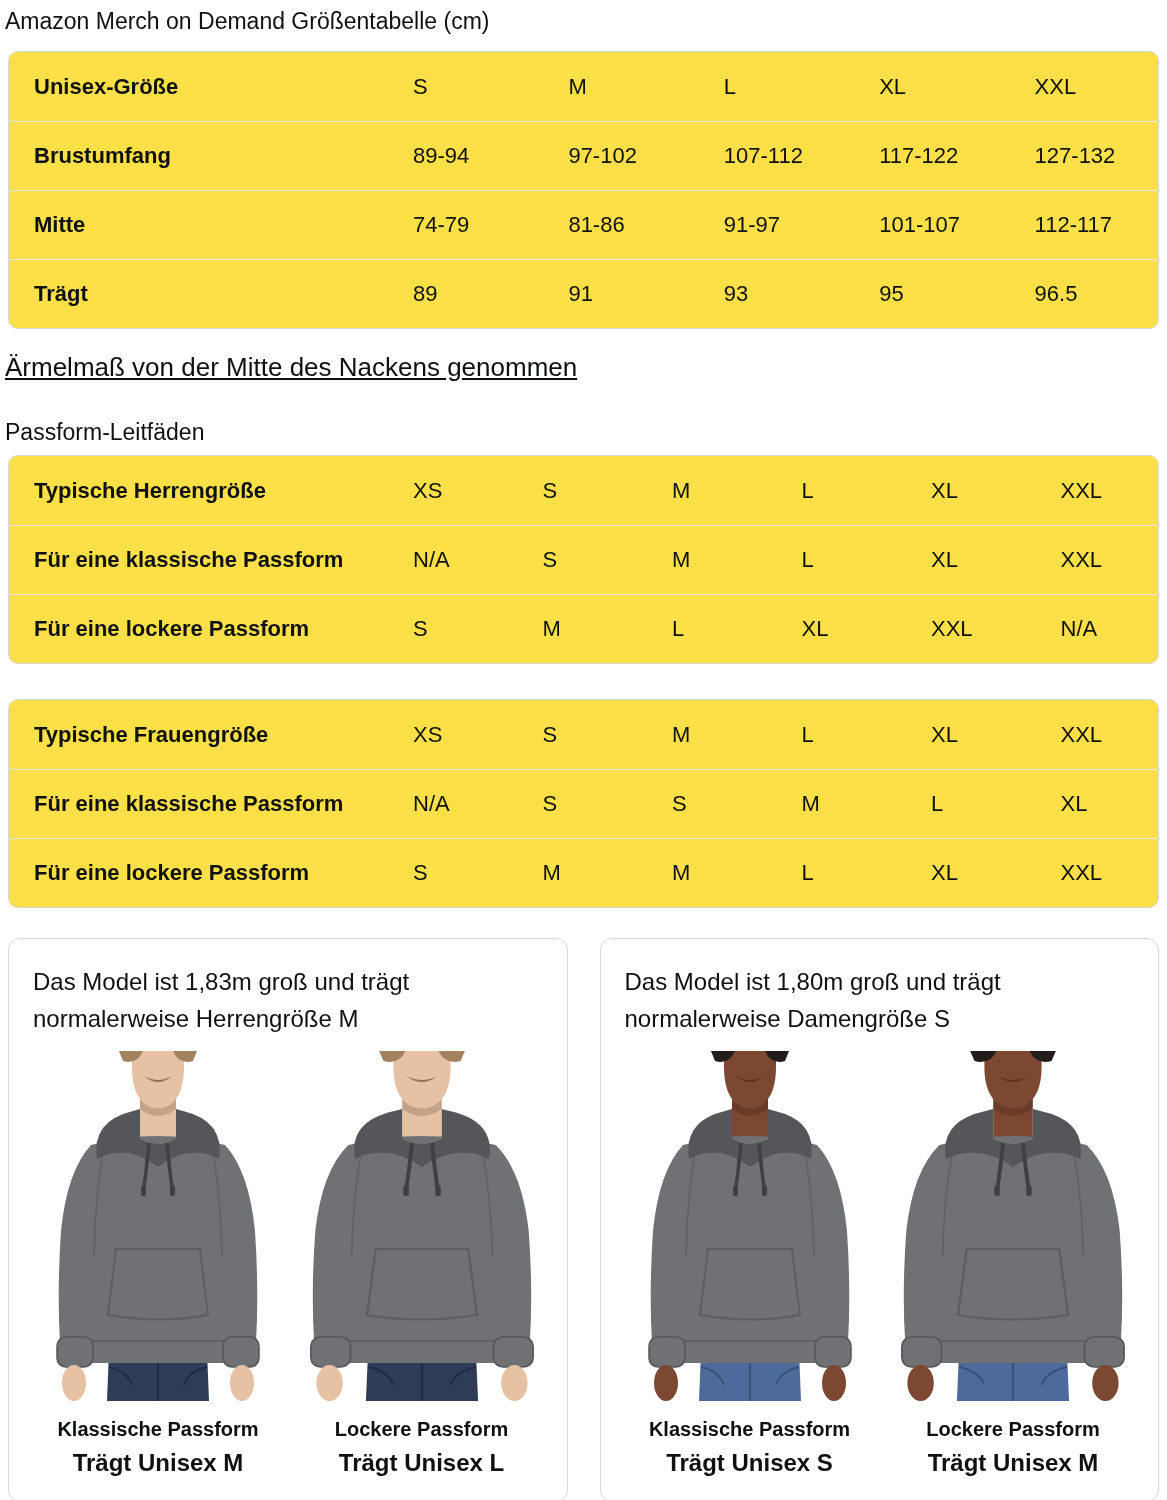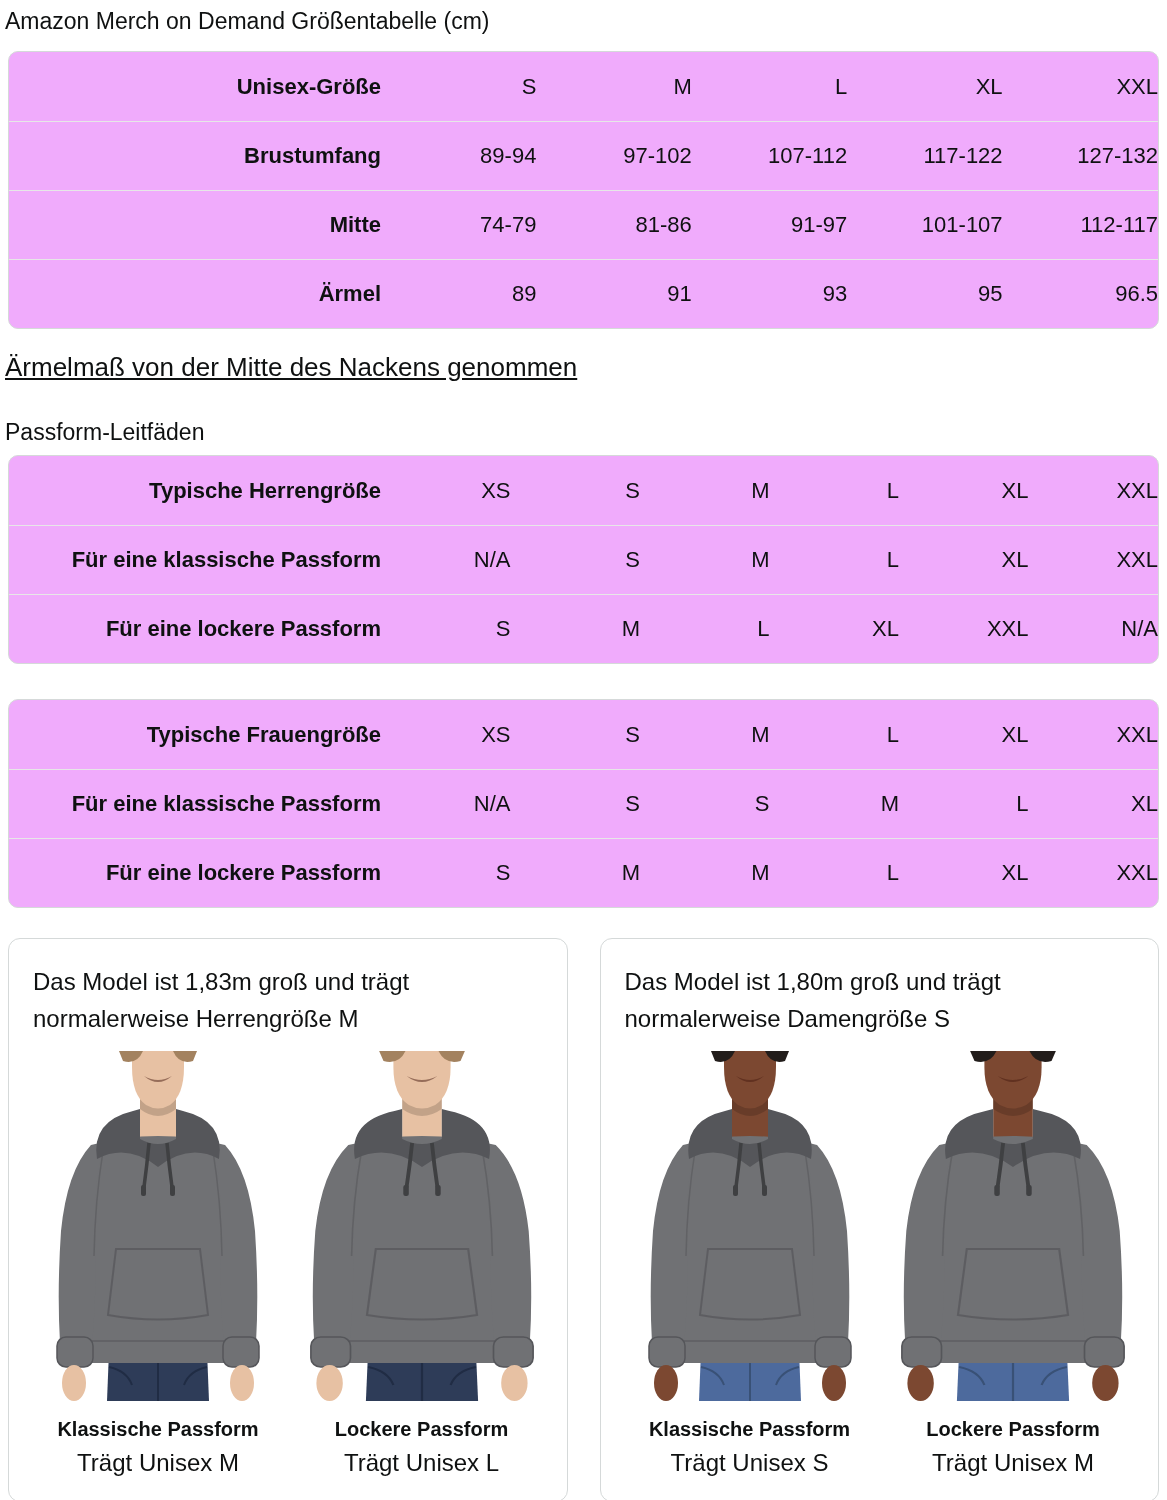--- a/index.html
+++ b/index.html
@@ -19,21 +19,21 @@
     width:1167px;height:1500px;overflow:hidden;
     font-family:"Liberation Sans","DejaVu Sans",sans-serif;
     color:var(--text);
   }
   .page-title{
     font-size:23px;font-weight:400;
     padding:8px 0 0 5px;margin-bottom:16px;
   }
   .panel{
     margin:0 8px;border:1px solid var(--border);border-radius:10px;
-    background:#f0abfc;overflow:hidden;text-align:right;
+    background:#fde047;overflow:hidden;
   }
   .trow{display:grid;height:69px;align-items:center;}
   .trow + .trow{border-top:1px solid var(--divider);}
   .cols-5{grid-template-columns:372px repeat(5,1fr);}
   .cols-6{grid-template-columns:372px repeat(6,1fr);}
   .cell-label{padding-left:25px;font-size:22px;font-weight:700;}
   .cell-val{padding-left:32px;font-size:22px;font-weight:400;}
   .note{font-size:26px;margin:23px 0 0 5px;text-decoration:underline;}
   .section-title{font-size:23px;font-weight:400;margin:36px 0 9px 5px;}
   .gap-35{margin-top:35px;}
@@ -42,21 +42,21 @@
     flex:1;border:1px solid var(--border);border-radius:12px;
     padding:24px 20px 20px 24px;background:#fff;
   }
   .card-desc{font-size:24px;line-height:37px;max-width:500px;}
   .figures{display:flex;justify-content:space-between;margin-top:14px;}
   .figure{width:250px;}
   .figure svg{display:block;width:250px;height:350px;}
   .scaler{transform-box:view-box;transform-origin:50% 50%;}
   .fit-loose .scaler{transform:scaleX(1.1);}
   .fig-caption{margin-top:12px;text-align:center;font-size:20px;font-weight:700;line-height:32px;}
-  .fig-sub{text-align:center;font-size:24px;font-weight:400;line-height:36px;}
+  .fig-sub{text-align:center;font-size:24px;font-weight:700;line-height:36px;}
   .card-men{--skin:#e7c1a3;--hair:#a3825f;--denim:#2e3c58;--denim-line:#202c44;}
   .card-women{--skin:#7c4831;--hair:#221d1b;--denim:#4d6a9d;--denim-line:#395176;}
 </style>
 </head>
 <body>
 
 <svg width="0" height="0" style="position:absolute" aria-hidden="true">
   <defs>
     <symbol id="fig-hoodie" viewBox="0 0 250 350">
 
@@ -132,21 +132,21 @@
   </div>
   <div class="trow cols-5">
     <div class="cell-label">Mitte</div>
     <div class="cell-val">74-79</div>
     <div class="cell-val">81-86</div>
     <div class="cell-val">91-97</div>
     <div class="cell-val">101-107</div>
     <div class="cell-val">112-117</div>
   </div>
   <div class="trow cols-5">
-    <div class="cell-label">Ärmel</div>
+    <div class="cell-label">Trägt</div>
     <div class="cell-val">89</div>
     <div class="cell-val">91</div>
     <div class="cell-val">93</div>
     <div class="cell-val">95</div>
     <div class="cell-val">96.5</div>
   </div>
 </div>
 
 <div class="note">Ärmelmaß von der Mitte des Nackens genommen</div>
 

